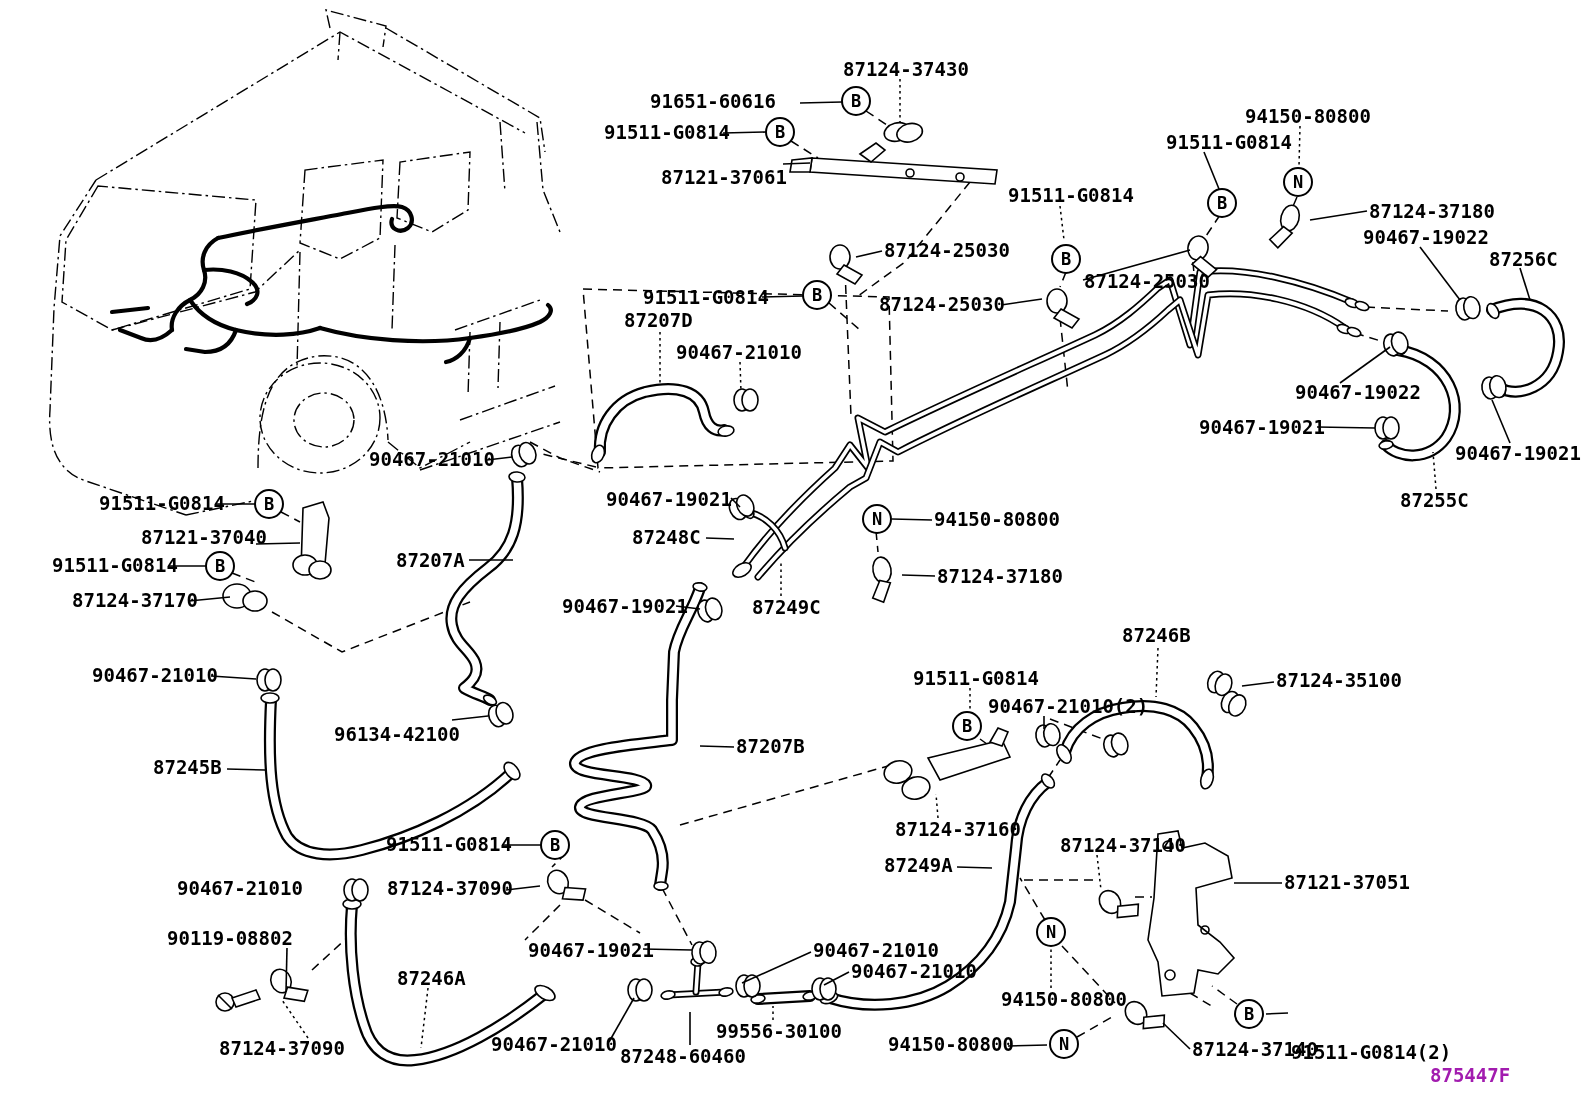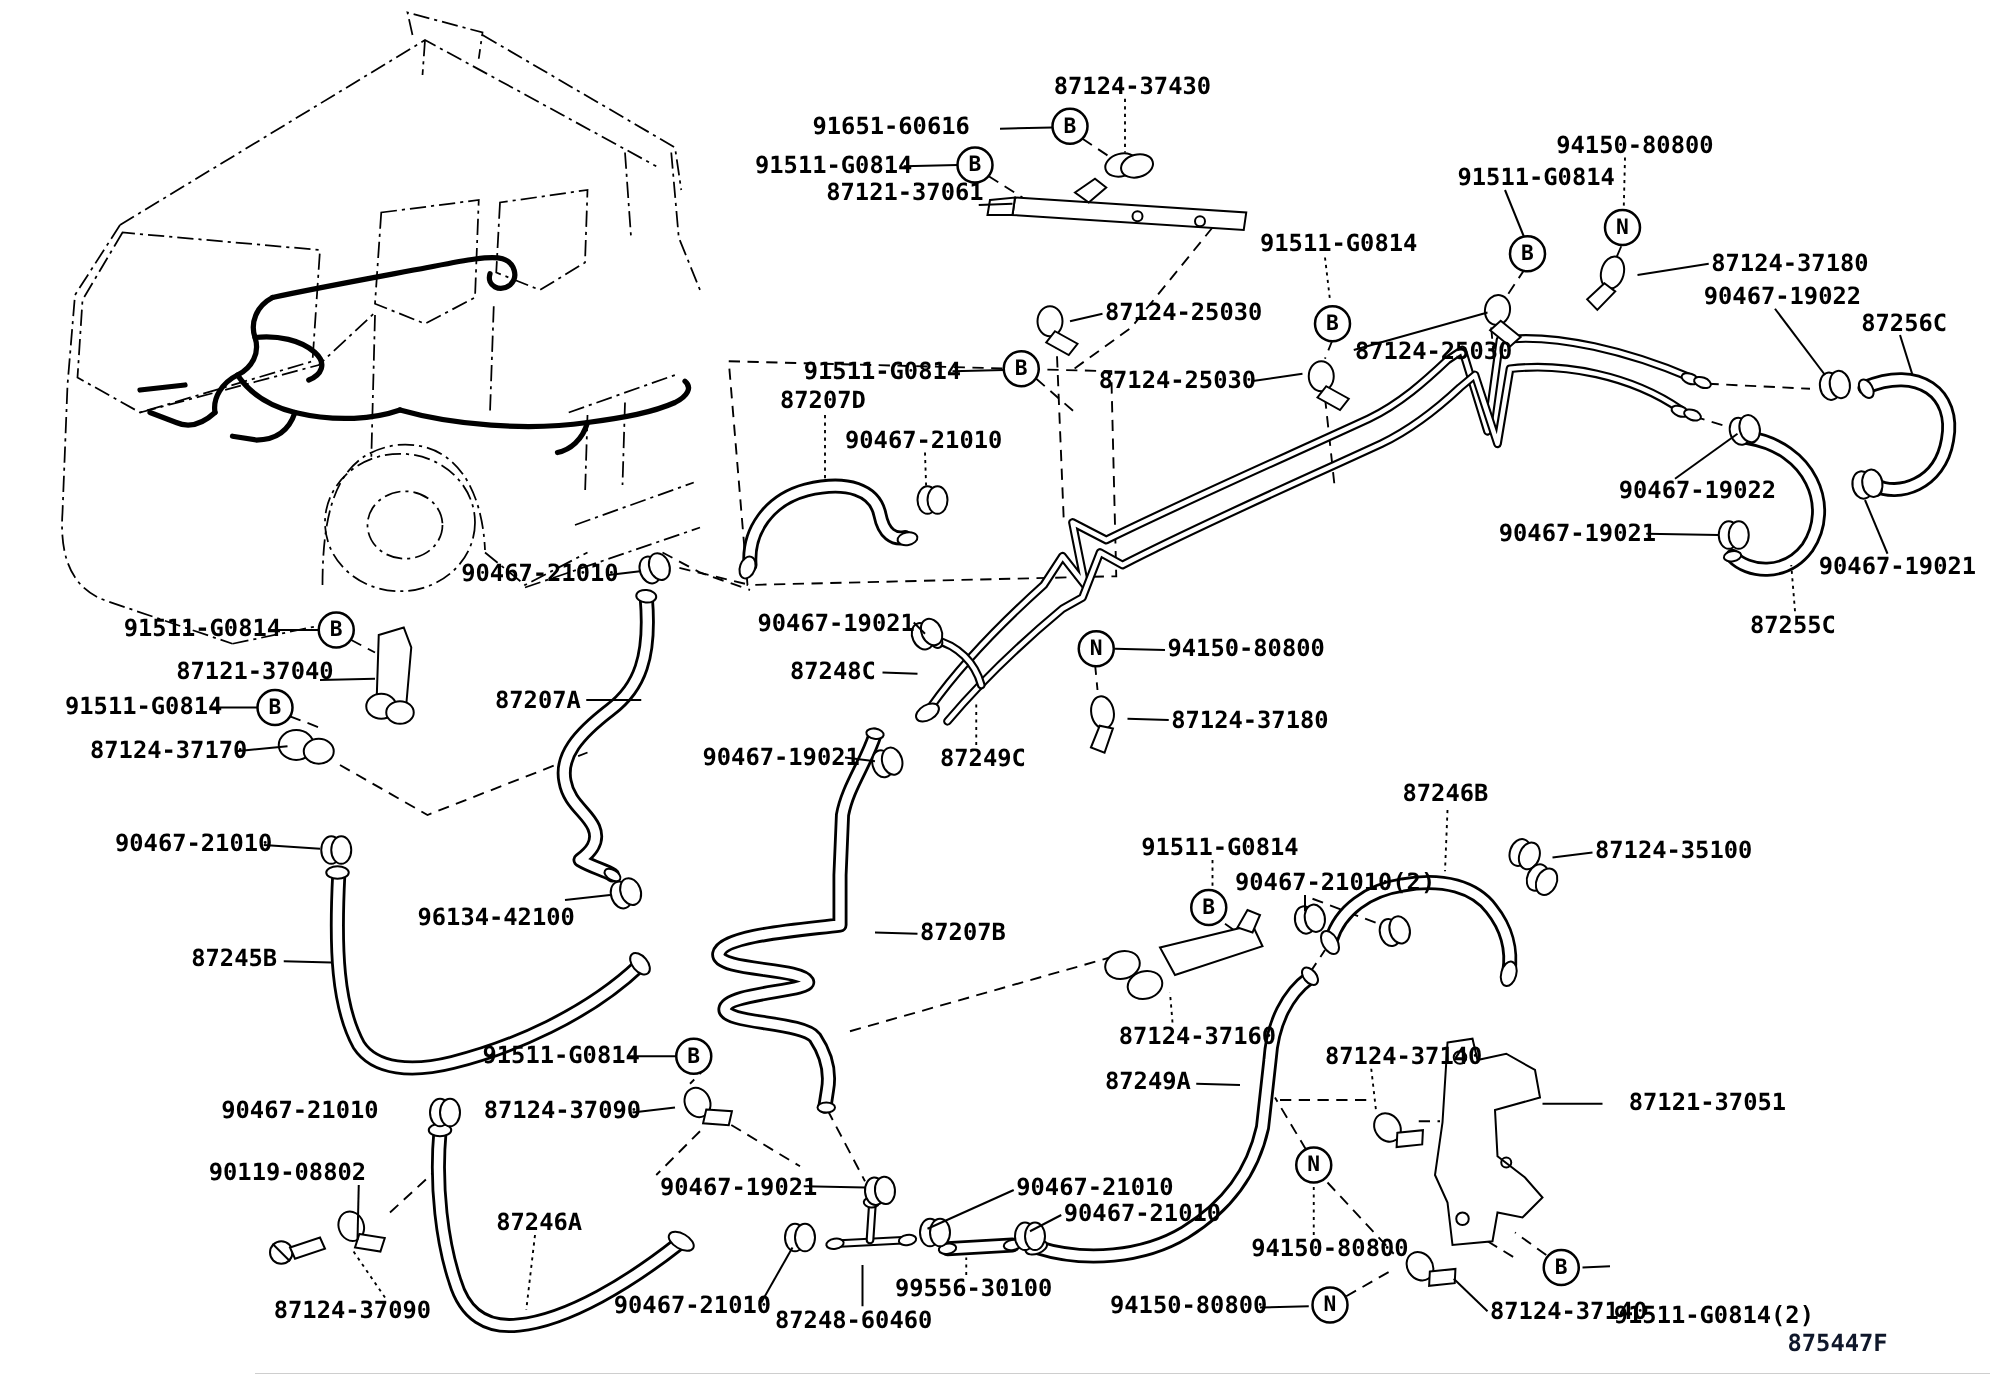--- a/index.html
+++ b/index.html
@@ -4,21 +4,21 @@
 <style>
   html,body{margin:0;padding:0;background:#888;}
   #stage{position:relative;width:1592px;height:1099px;background:#ffffff;overflow:hidden;
          font-family:"DejaVu Sans Mono", monospace;}
   #art{position:absolute;left:0;top:0;}
   .callout{position:absolute;font:700 19px "DejaVu Sans Mono",monospace;color:#000;
            white-space:nowrap;letter-spacing:0px;line-height:1;}
   .symbol{position:absolute;width:26px;height:26px;border:2.2px solid #000;border-radius:50%;
           background:#fff;color:#000;font:700 17px "DejaVu Sans Mono",monospace;
           display:flex;align-items:center;justify-content:center;transform:translate(-50%,-50%);}
-  #corner-code{position:absolute;font:700 19px "DejaVu Sans Mono",monospace;color:#0f172a;}
+  #corner-code{position:absolute;font:700 19px "DejaVu Sans Mono",monospace;color:#a21caf;}
   
   .ph{fill:none;stroke:#000;stroke-width:1.4;stroke-dasharray:13 4 2.5 4;} 
   .hz{fill:none;stroke:#000;stroke-width:4.2;stroke-linecap:round;stroke-linejoin:round;} 
   .tube-o{fill:none;stroke:#000;stroke-width:12;stroke-linecap:round;stroke-linejoin:round;}
   .tube-i{fill:none;stroke:#fff;stroke-width:7.5;stroke-linecap:round;stroke-linejoin:round;}
   .pipe-o{fill:none;stroke:#000;stroke-width:7;stroke-linecap:round;stroke-linejoin:round;}
   .pipe-i{fill:none;stroke:#fff;stroke-width:3.6;stroke-linecap:round;stroke-linejoin:round;}
   .ln{fill:none;stroke:#000;stroke-width:1.6;}
   .lf{fill:#fff;stroke:#000;stroke-width:1.6;}
   .leader{fill:none;stroke:#000;stroke-width:1.6;}
@@ -395,21 +395,21 @@
       <path class="leader" d="M1008,1046 L1047,1045"></path>
       <path class="leader" d="M1190,1049 L1163,1023"></path>
       <path class="leader" d="M1288,1013 L1266,1014"></path>
     </g>
   </svg>
 
   <div id="labels-layer">
       <div class="callout" style="left: 843px; top: 60px;">87124-37430</div>
       <div class="callout" style="left: 650px; top: 92px;">91651-60616</div>
       <div class="callout" style="left: 604px; top: 123px;">91511-G0814</div>
-      <div class="callout" style="left: 661px; top: 145px;">87121-37061</div>
+      <div class="callout" style="left: 661px; top: 168px;">87121-37061</div>
       <div class="callout" style="left: 1008px; top: 186px;">91511-G0814</div>
       <div class="callout" style="left: 884px; top: 241px;">87124-25030</div>
       <div class="callout" style="left: 879px; top: 295px;">87124-25030</div>
       <div class="callout" style="left: 1084px; top: 272px;">87124-25030</div>
       <div class="callout" style="left: 643px; top: 288px;">91511-G0814</div>
       <div class="callout" style="left: 624px; top: 311px;">87207D</div>
       <div class="callout" style="left: 676px; top: 343px;">90467-21010</div>
       <div class="callout" style="left: 1245px; top: 107px;">94150-80800</div>
       <div class="callout" style="left: 1166px; top: 133px;">91511-G0814</div>
       <div class="callout" style="left: 1369px; top: 202px;">87124-37180</div>
@@ -447,21 +447,21 @@
       <div class="callout" style="left: 716px; top: 1022px;">99556-30100</div>
       <div class="callout" style="left: 620px; top: 1047px;">87248-60460</div>
       <div class="callout" style="left: 491px; top: 1035px;">90467-21010</div>
       <div class="callout" style="left: 913px; top: 669px;">91511-G0814</div>
       <div class="callout" style="left: 988px; top: 697px;">90467-21010(2)</div>
       <div class="callout" style="left: 1122px; top: 626px;">87246B</div>
       <div class="callout" style="left: 1276px; top: 671px;">87124-35100</div>
       <div class="callout" style="left: 895px; top: 820px;">87124-37160</div>
       <div class="callout" style="left: 884px; top: 856px; text-align: center;">87249A</div>
       <div class="callout" style="left: 1060px; top: 836px;">87124-37140</div>
-      <div class="callout" style="left: 1284px; top: 873px; margin-left: 19px;">87121-37051</div>
+      <div class="callout" style="left: 1284px; top: 873px;">87121-37051</div>
       <div class="callout" style="left: 1001px; top: 990px;">94150-80800</div>
       <div class="callout" style="left: 888px; top: 1035px;">94150-80800</div>
       <div class="callout" style="left: 1192px; top: 1040px;">87124-37140</div>
       <div class="callout" style="left: 1291px; top: 1003px; margin-top: 40px;">91511-G0814(2)</div>
     </div>
   <div id="symbols-layer">
       <div class="symbol" style="left: 856px; top: 101px;">B</div>
       <div class="symbol" style="left: 780px; top: 132px;">B</div>
       <div class="symbol" style="left: 817px; top: 295px;">B</div>
       <div class="symbol" style="left: 1066px; top: 259px;">B</div>

